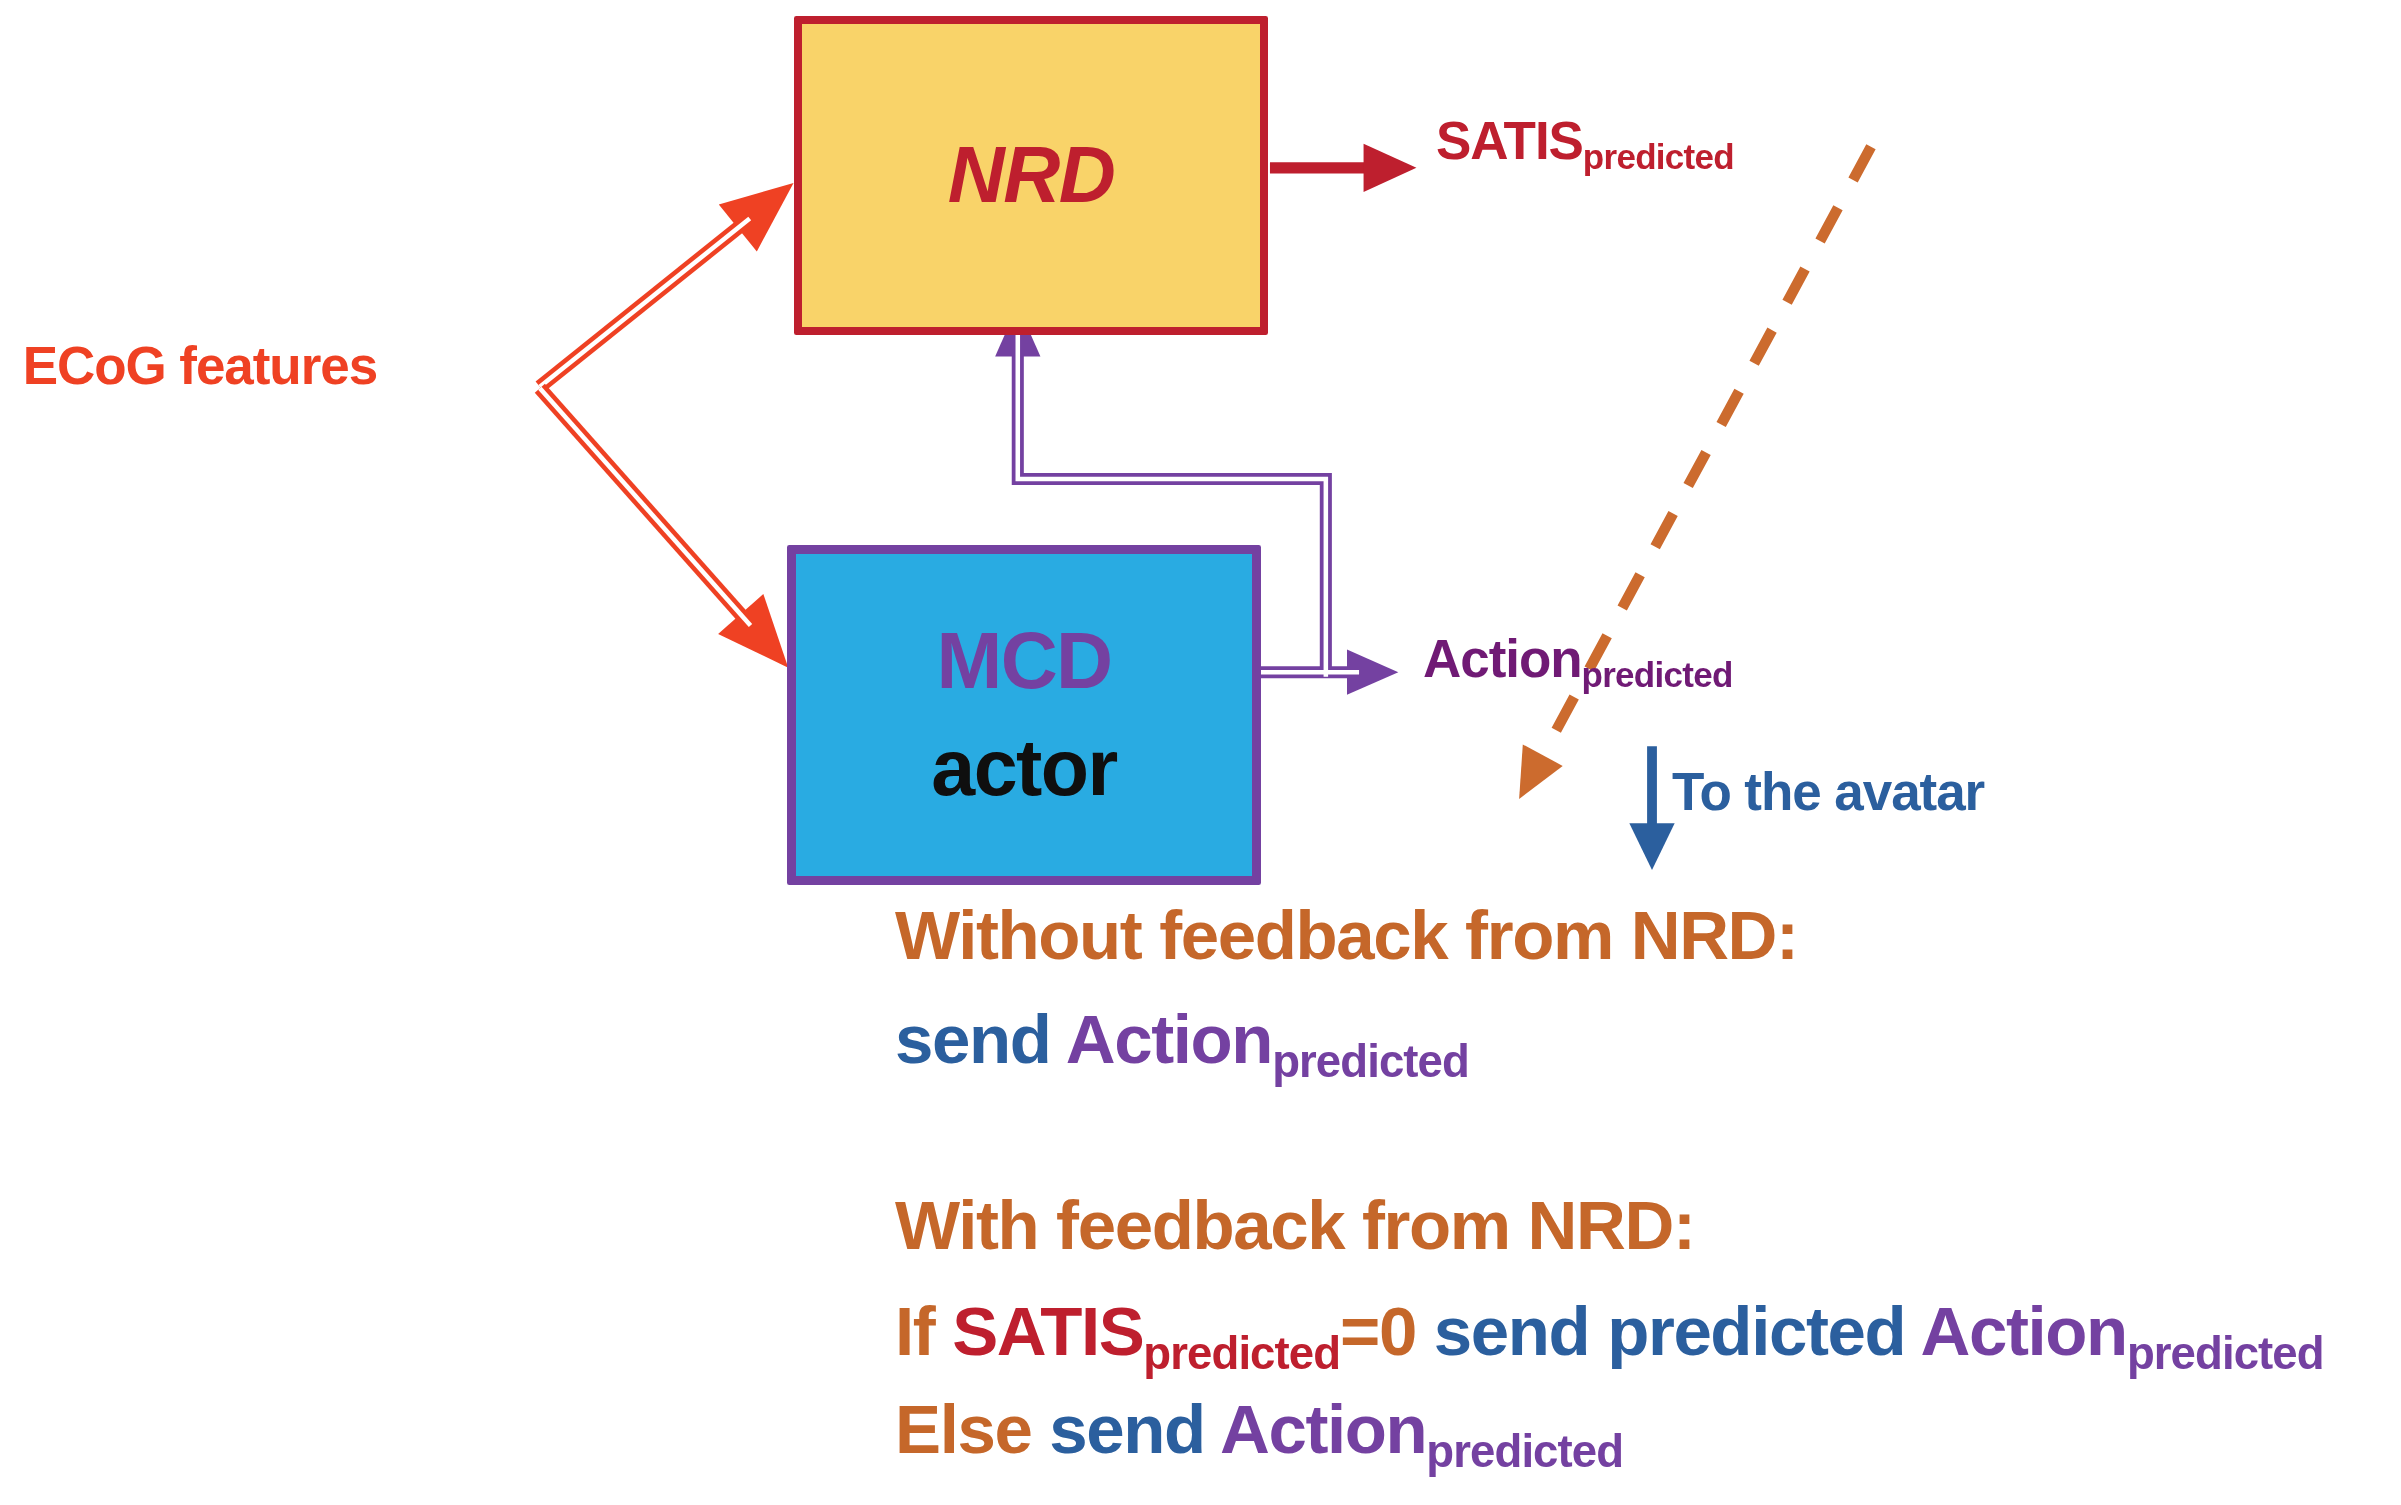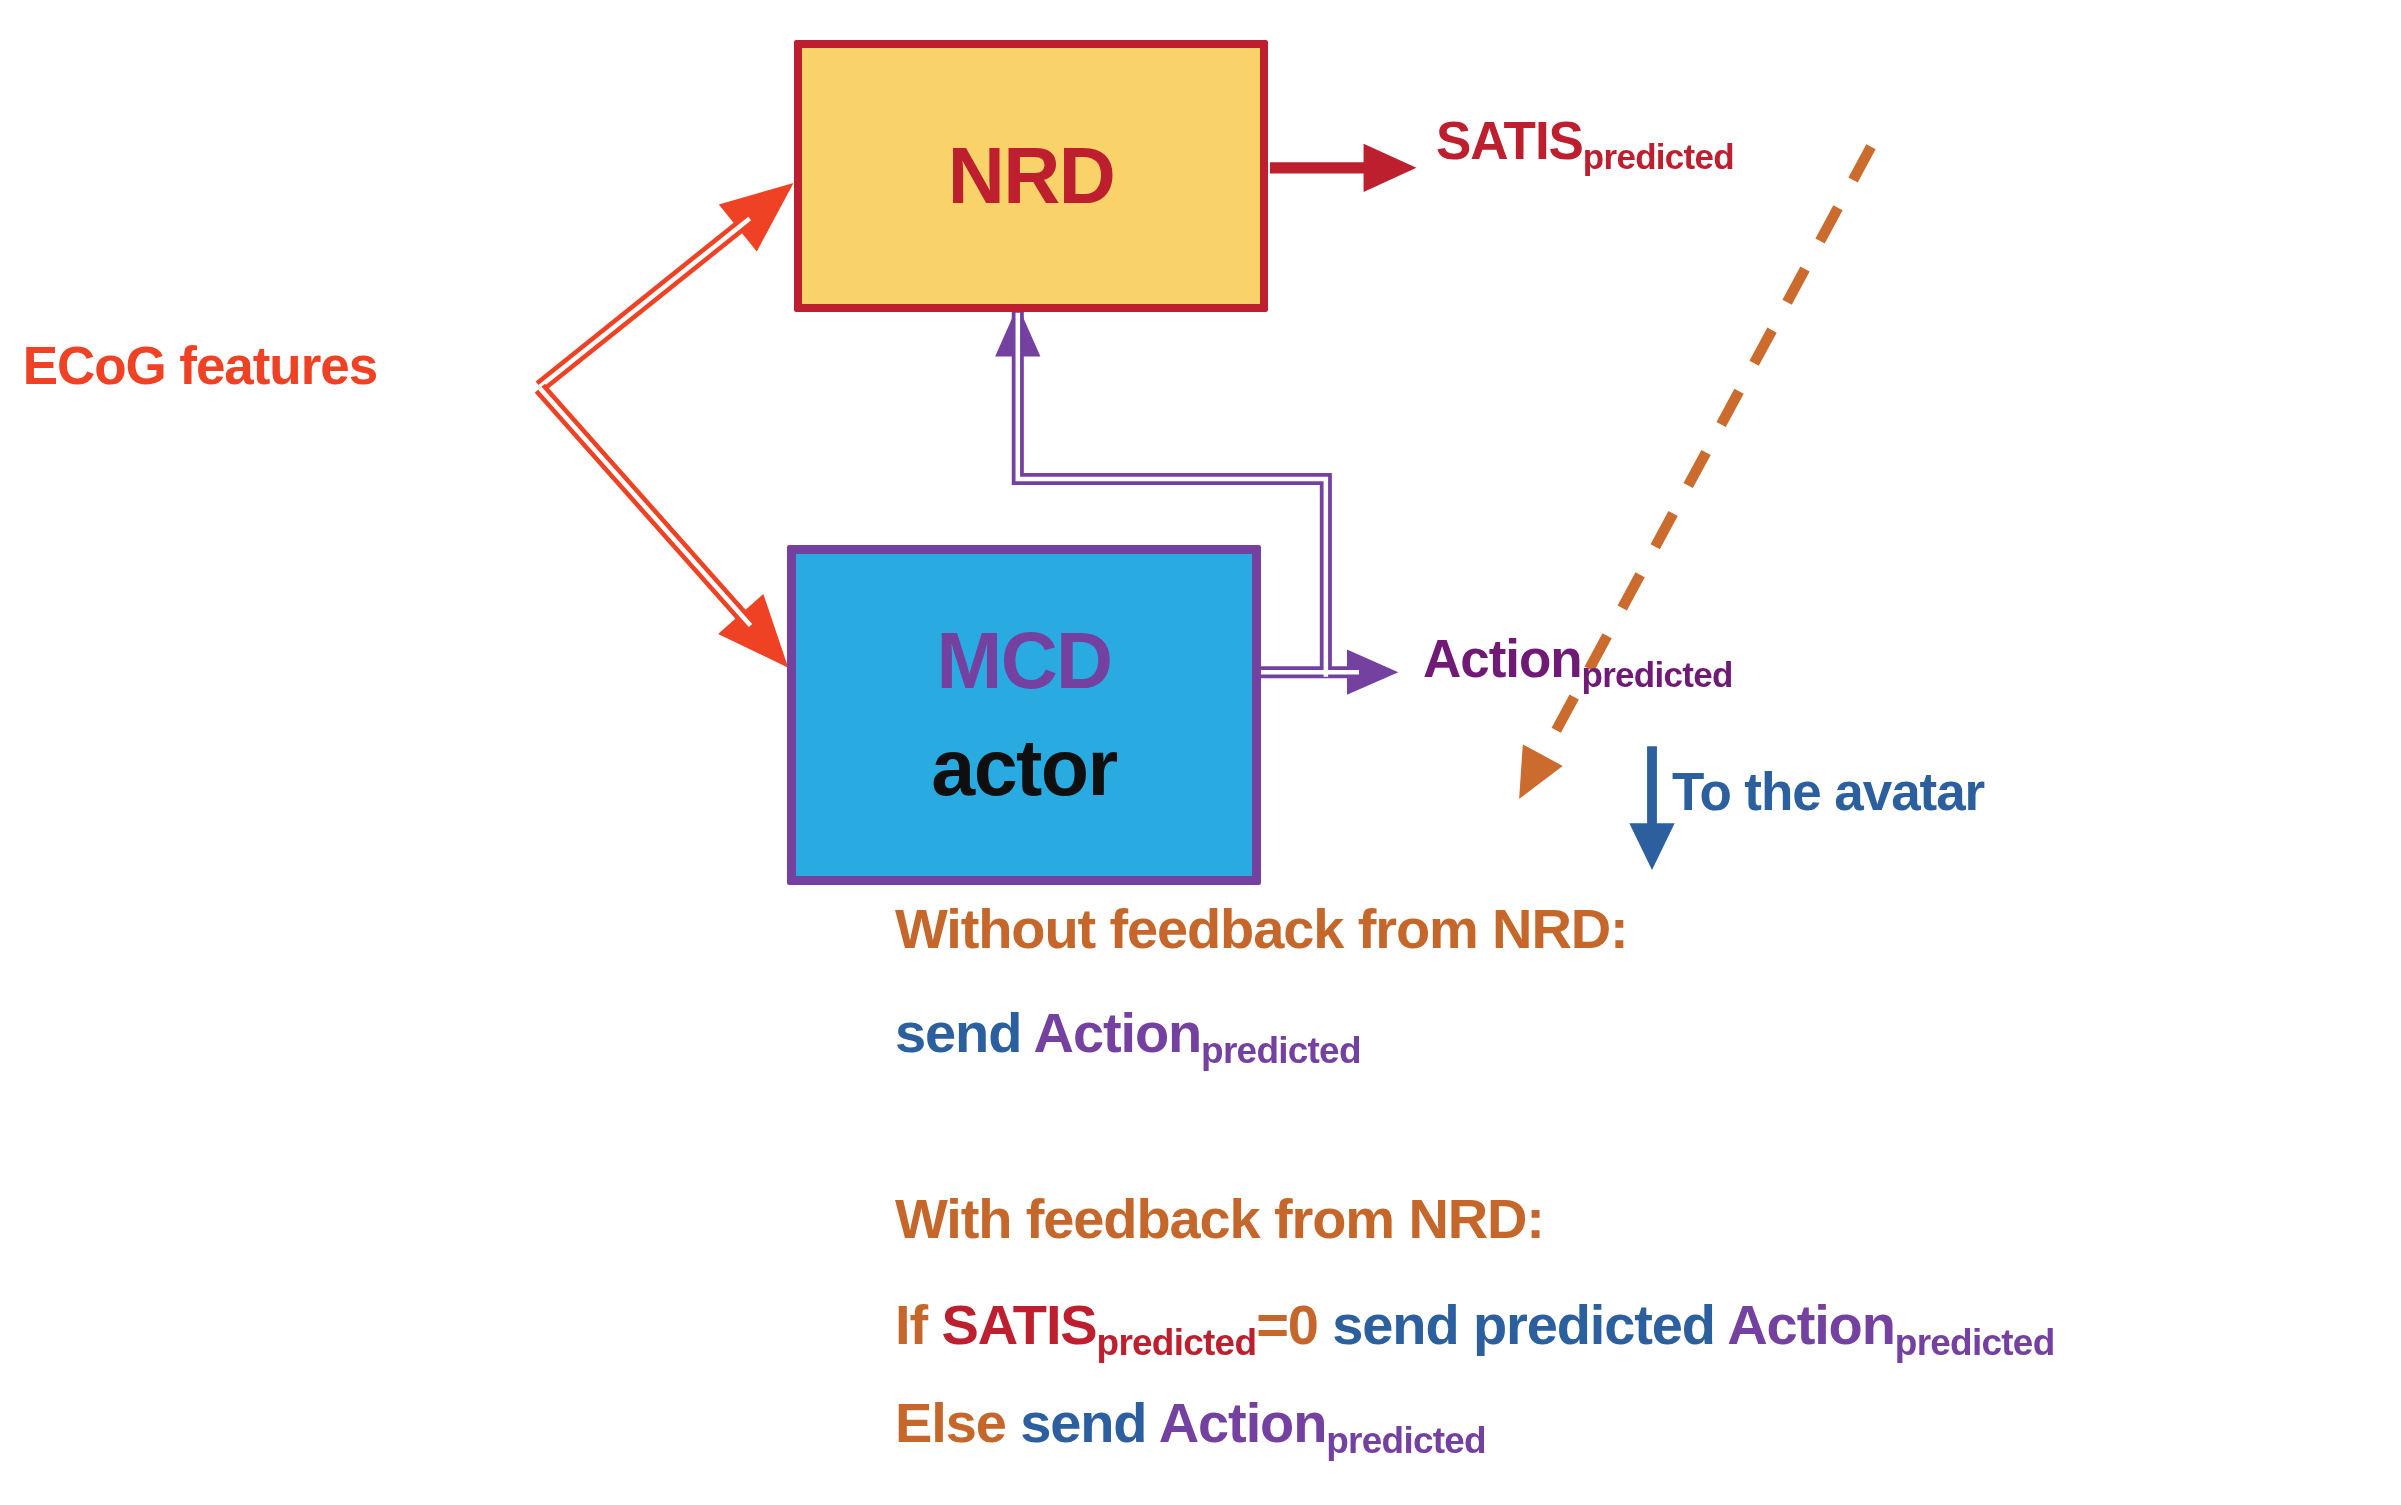--- a/index.html
+++ b/index.html
@@ -13,39 +13,39 @@
   }
   .connectors{position:absolute;left:0;top:0;width:2401px;height:1506px;}
 
   
   .box{
     position:absolute;
     display:flex;flex-direction:column;align-items:center;justify-content:center;
     gap:19.6px;border-radius:2.3px;box-sizing:border-box;
     font-size:79px;letter-spacing:-0.02em;line-height:1.1;
   }
-  .box-nrd{left:794px;top:40px;width:474px;height:272px;background:#F9D369;border:8.3px solid #BE1F2E;}
+  .box-nrd{left:794px;top:16px;width:474px;height:319px;background:#F9D369;border:8.3px solid #BE1F2E;font-style:italic;}
   .box-mcd{left:787px;top:545px;width:474px;height:340px;background:#29ABE2;border:9px solid #7441A1;}
   .t-darkred{color:#BE1F2E;}
   .t-black{color:#0F0F0F;}
   .t-purple{color:#7441A1;}
   .t-blue{color:#2B5F9E;}
   .t-orange{color:#C5672A;}
 
   
   .label{position:absolute;font-size:53px;letter-spacing:-0.02em;white-space:nowrap;line-height:1.05;}
   .label-ecog{left:22.7px;top:338px;color:#EF4123;}
   .label-satis{left:1436px;top:113px;color:#BE1F2E;}
   .label-action{left:1423px;top:631px;color:#701a75;}
   .label-avatar{left:1672px;top:764px;color:#2B5F9E;}
 
   .sub{font-size:0.66em;vertical-align:-0.30em;letter-spacing:-0.02em;}
 
   
-  .rule{position:absolute;left:895px;font-size:56px;letter-spacing:-0.02em;white-space:nowrap;line-height:1.05;}
+  .rule{position:absolute;left:895px;font-size:69px;letter-spacing:-0.02em;white-space:nowrap;line-height:1.05;}
   .rule-a{top:900px;}
   .rule-b{top:1004px;}
   .rule-c{top:1190px;}
   .rule-d{top:1296px;}
   .rule-e{top:1394px;}
 </style>
 </head>
 <body>
 
 <div class="canvas">

